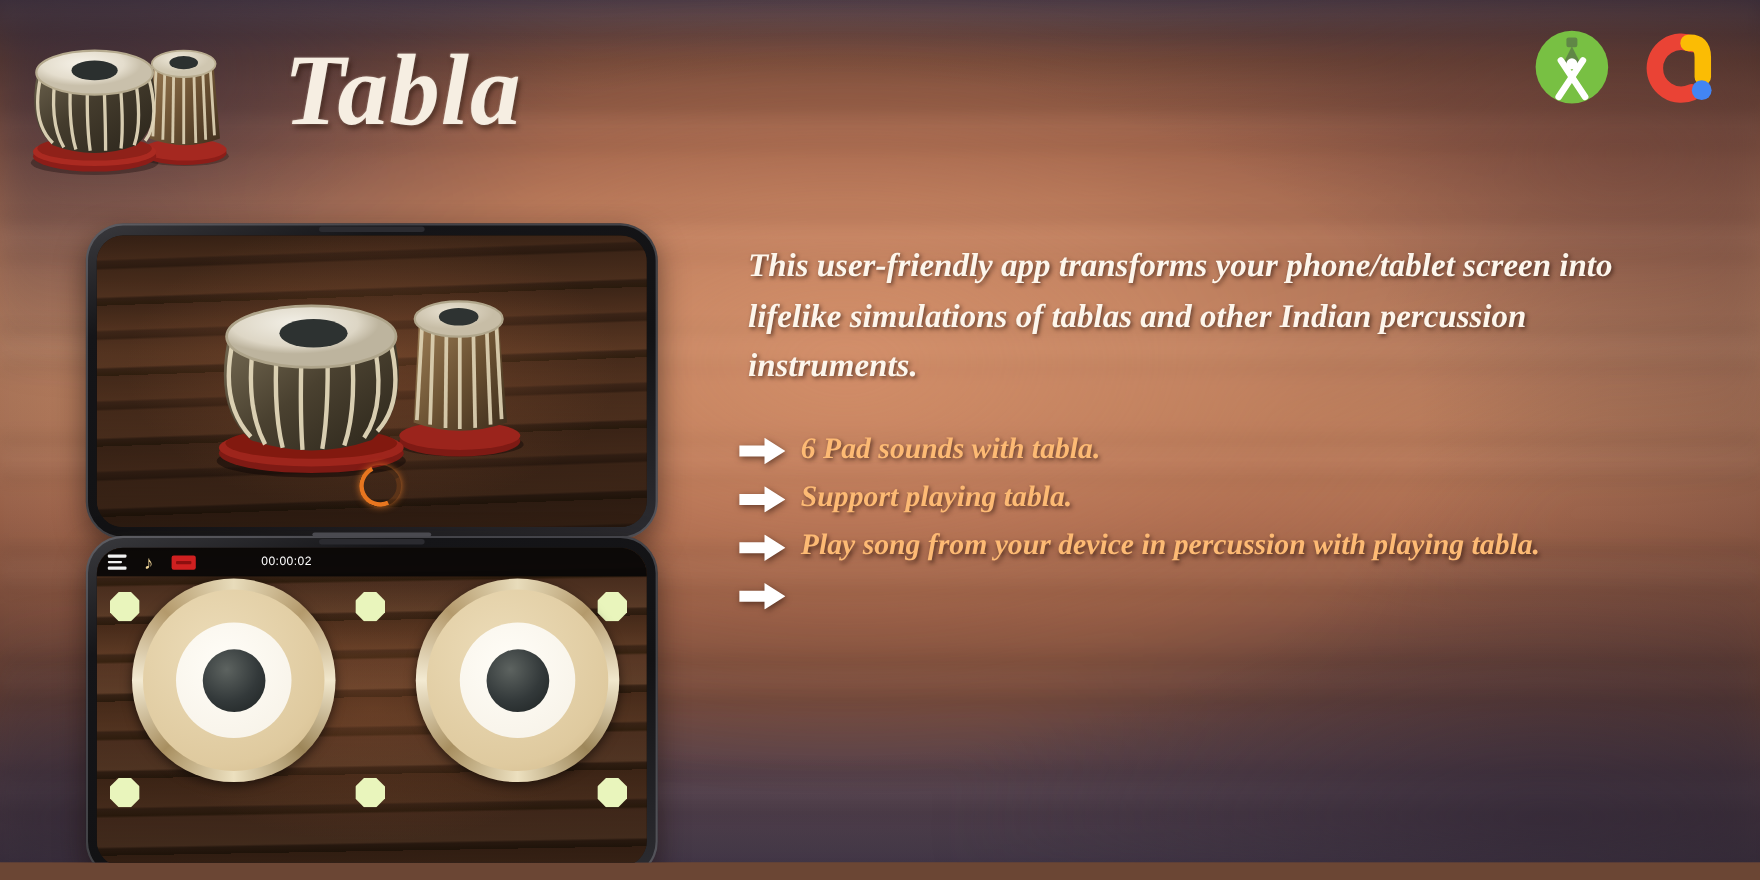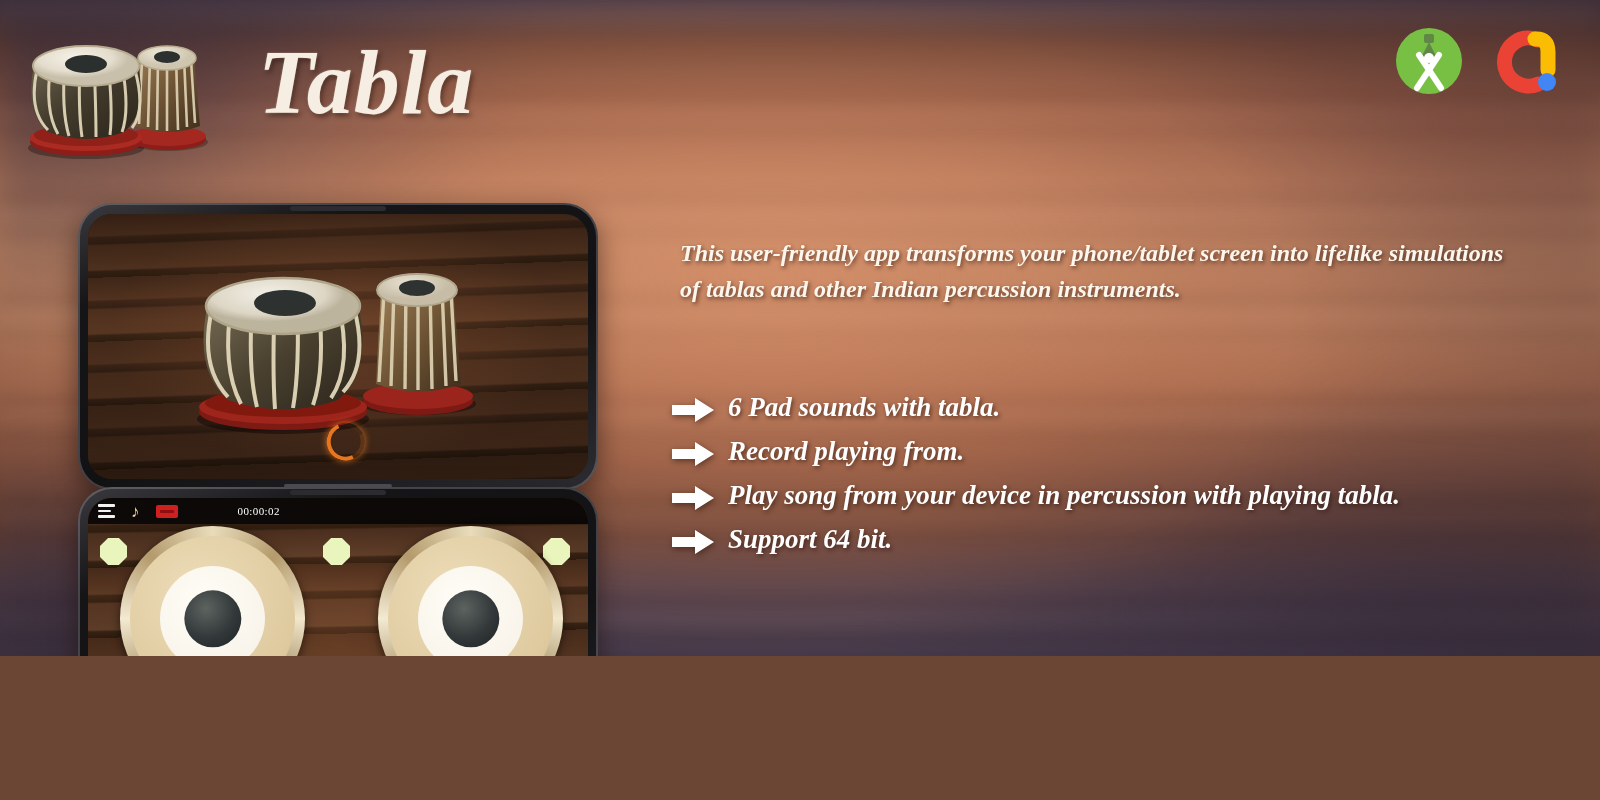--- a/index.html
+++ b/index.html
@@ -1,21 +1,21 @@
 <!DOCTYPE html>
 <html><head>
 <meta charset="utf-8">
 <style>
   html,body{margin:0;padding:0;}
   body{
     width:1600px;height:800px;overflow:hidden;
     font-family:"Liberation Serif",serif;
     background:#6b4634;
   }
-  #stage{position:relative;width:1600px;height:656px;overflow:hidden;}
+  #stage{position:relative;width:1600px;height:784px;overflow:hidden;}
 
   
   .bg-base{position:absolute;inset:0;
     background:
       linear-gradient(180deg,#4a3a46 0%,#6d4334 7%,#9a6048 16%,#b87b5c 27%,#c08563 38%,#b97c5b 50%,#a96a4d 60%,#8d5740 70%,#6e4436 80%,#55404a 90%,#45394a 100%);
   }
   .bg-planks{position:absolute;inset:0;
     background:
       repeating-linear-gradient(180deg,
         rgba(255,255,255,0.045) 0px, rgba(255,255,255,0.045) 26px,
@@ -96,45 +96,45 @@
   }
   .statusbar{position:absolute;left:0;top:0;width:100%;height:26px;
     background:rgba(8,6,6,.92);display:flex;align-items:center;gap:16px;padding:0 10px;box-sizing:border-box;z-index:5;}
   .sb-ham{display:flex;flex-direction:column;gap:3px;cursor:pointer;}
   .sb-ham i{display:block;width:17px;height:2.4px;background:#f1f1f1;border-radius:1px;}
   .sb-ham i:nth-child(2){width:13px;}
   .sb-ham i:nth-child(3){width:17px;}
   .sb-note{color:#f3d89a;font-size:17px;line-height:1;}
   .sb-rec{width:22px;height:13px;background:#cf2020;border-radius:2px;position:relative;}
   .sb-rec::after{content:"";position:absolute;left:4px;top:5px;width:14px;height:3px;background:#8d0f0f;border-radius:1px;}
-  .sb-time{color:#fff;font-family:Liberation Serif, serif;font-size:11px;letter-spacing:.4px;padding-left:44px;}
+  .sb-time{color:#fff;font-family:Liberation Sans, sans-serif;font-size:11px;letter-spacing:.4px;padding-left:44px;}
 
   .pads{position:absolute;inset:26px 0 0 0;z-index:4;}
   .oct{position:absolute;width:27px;height:27px;background:#e9f5bc;
     clip-path:polygon(30% 0,70% 0,100% 30%,100% 70%,70% 100%,30% 100%,0 70%,0 30%);
     box-shadow:0 0 6px rgba(0,0,0,.35);cursor:pointer;}
   .drum{position:absolute;border-radius:50%;cursor:pointer;}
   .drum .braid{position:absolute;inset:0;border-radius:50%;
     background:conic-gradient(from 0deg,#e8dcbb,#b49a6c,#f1e7cc,#9d8659,#ece0bf,#a88f60,#f3ead2,#b49a6c,#e8dcbb);
     box-shadow:0 3px 10px rgba(0,0,0,.55);}
   .drum .skin{position:absolute;inset:10px;border-radius:50%;background:radial-gradient(circle at 40% 34%,#ecdcb8,#dfca9f 70%,#cdb486);}
   .drum .white{position:absolute;inset:40px;border-radius:50%;background:radial-gradient(circle at 42% 36%,#fffdf7,#f6f1e6);}
   .drum .syahi{position:absolute;left:50%;top:50%;transform:translate(-50%,-50%);
     width:31%;height:31%;border-radius:50%;
     background:radial-gradient(circle at 38% 32%,#5d6360,#33393a 55%,#1d2222);}
 
   
-  .desc{position:absolute;left:680px;top:235px;width:840px;
-    font-size:24px;line-height:1.52;font-weight:700;font-style:italic;color:#fdf6ec;
+  .desc{position:absolute;left:680px;top:219px;width:840px;
+    font-size:30px;line-height:1.52;font-weight:700;font-style:italic;color:#fdf6ec;
     text-shadow:1.5px 2px 4px rgba(45,20,12,.65);
     font-family:"Liberation Serif",serif;}
   .feats{position:absolute;left:672px;top:388px;width:860px;}
   .feat{display:flex;align-items:flex-start;gap:14px;margin-bottom:4px;}
   .arrow{flex:0 0 auto;margin-top:10px;filter:drop-shadow(1.5px 2px 3px rgba(45,20,12,.6));}
-  .feat-txt{font-size:27px;line-height:1.48;font-weight:700;font-style:italic;color:#ffffff;
+  .feat-txt{font-size:27px;line-height:1.48;font-weight:700;font-style:italic;color:#fdba74;
     text-shadow:1.5px 2px 4px rgba(45,20,12,.65);font-family:"Liberation Serif",serif;}
 </style>
 </head>
 <body>
 
 <div id="stage">
 
   <div class="bg-base"></div>
   <div class="bg-planks"></div>
   <div class="bg-tint"></div>
@@ -342,33 +342,32 @@
           </svg>
       </span>
       <span class="feat-txt">6 Pad sounds with tabla.</span>
     </div>
     <div class="feat">
       <span class="arrow">
         <svg width="42" height="24" viewBox="0 0 42 24">
             <path d="M0 7 H23 V0 L42 12 L23 24 V17 H0 Z" fill="#ffffff"></path>
           </svg>
       </span>
-      <span class="feat-txt">Record playing from.</span>
+      <span class="feat-txt">Support playing tabla.</span>
     </div>
     <div class="feat">
       <span class="arrow">
         <svg width="42" height="24" viewBox="0 0 42 24">
             <path d="M0 7 H23 V0 L42 12 L23 24 V17 H0 Z" fill="#ffffff"></path>
           </svg>
       </span>
       <span class="feat-txt">Play song from your device in percussion with playing tabla.</span>
     </div>
     <div class="feat">
       <span class="arrow">
         <svg width="42" height="24" viewBox="0 0 42 24">
             <path d="M0 7 H23 V0 L42 12 L23 24 V17 H0 Z" fill="#ffffff"></path>
           </svg>
       </span>
-      <span class="feat-txt">Support 64 bit.</span>
     </div>
   </div>
 
 </div>
 
 </body></html>

